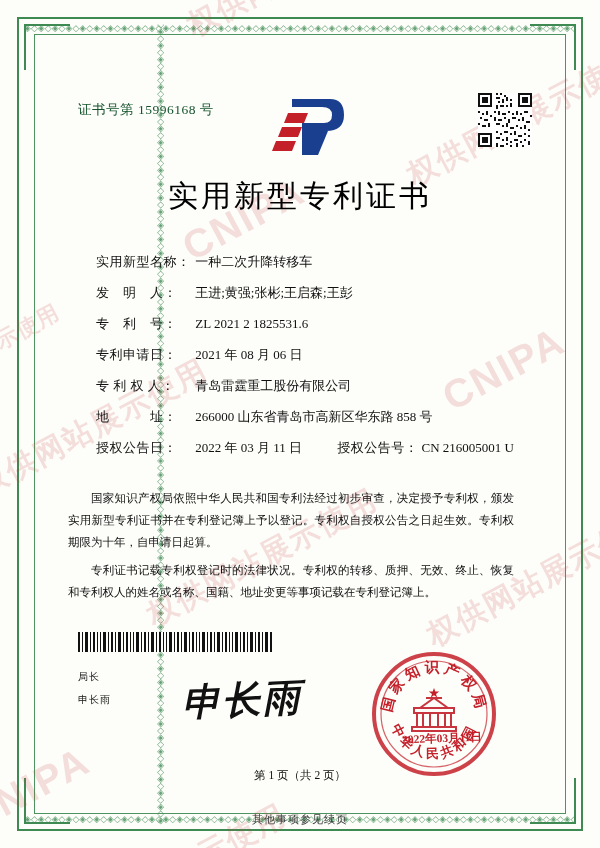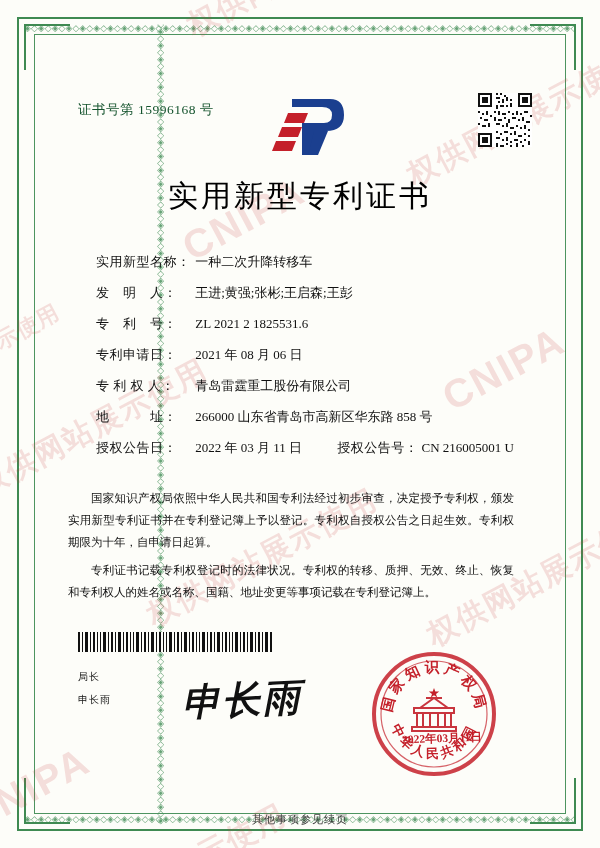--- a/index.html
+++ b/index.html
@@ -480,20 +480,21 @@
           <path d="M50 58 L64 48 L78 58"></path>
           <path d="M56 48 L72 48"></path>
         </g>
         <g fill="#c4202a">
           <polygon points="64,38 65.3,41.6 69.2,41.6 66,43.9 67.2,47.6 64,45.3 60.8,47.6 62,43.9 58.8,41.6 62.7,41.6"></polygon>
         </g>
       </svg>
     </div>
     <div class="seal-date">2022年03月11日</div>
 
+    <div class="page-no">第 1 页（共 2 页）</div>
     <div class="footnote">其他事项参见续页</div>
   </div>
 
   <div class="watermark-layer">
     <div class="wm big" style="left:180px; top:10px;">权供网站展示使用</div>
     <div class="wm big" style="left:175px; top:230px; transform:rotate(-28deg); font-size:40px;">CNIPA</div>
     <div class="wm mid" style="left:-10px; top:330px;">示使用</div>
     <div class="wm big" style="left:400px; top:160px;">权供网站展示使用</div>
     <div class="wm big" style="left:435px; top:380px; font-size:40px;">CNIPA</div>
     <div class="wm big" style="left:-30px; top:470px;">权供网站展示使用</div>

